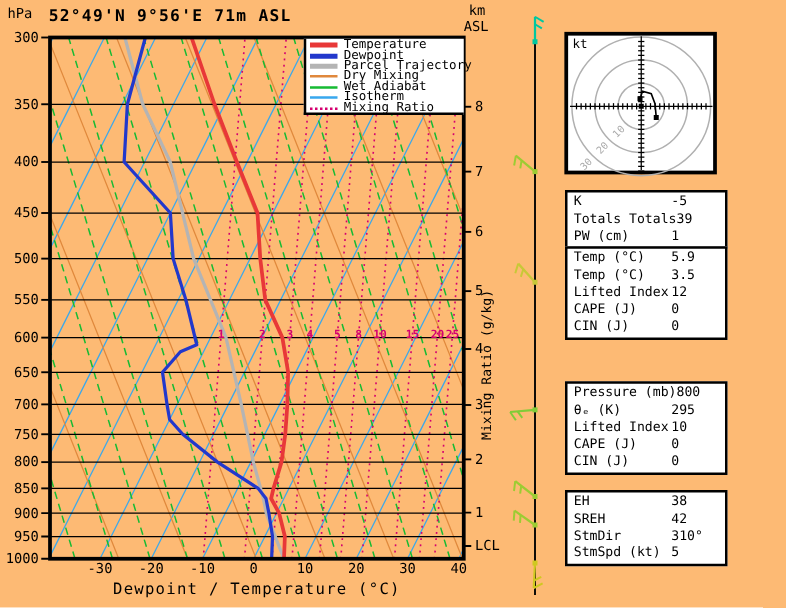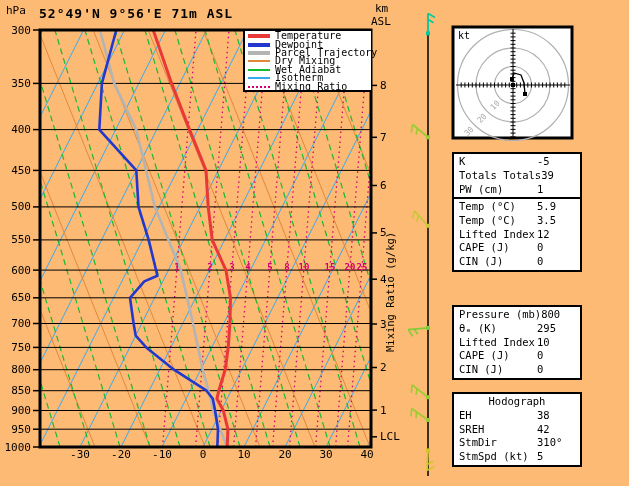--- a/index.html
+++ b/index.html
@@ -332,20 +332,21 @@
           <span class="sw" style="height: 2px; background: rgb(56, 168, 238);"></span>
           <span class="lt">Isotherm</span>
         </div>
         <div class="lrow">
           <span class="sw" style="height: 0px; border-top: 2px dotted rgb(212, 0, 112);"></span>
           <span class="lt">Mixing Ratio</span>
         </div>
       </div>
   </div>
 
+  <div class="abs xlabel" style="left:40px;top:463px;width:331px;">Dewpoint / Temperature (°C)</div>
   <div class="abs mixlab" style="left:384px;top:352px;">Mixing Ratio (g/kg)</div>
   <div class="abs ktlab" style="left:458px;top:30px;">kt</div>
 
   <div class="box" style="top:152px;">
     <div class="trow">
         <span class="lbl">K</span>
         <span class="val">-5</span>
       </div>
     <div class="trow">
         <span class="lbl">Totals Totals</span>
@@ -397,21 +398,20 @@
         <span class="lbl">CAPE (J)</span>
         <span class="val">0</span>
       </div>
     <div class="trow">
         <span class="lbl">CIN (J)</span>
         <span class="val">0</span>
       </div>
   </div>
 
   <div class="box" style="top:392px;">
-    <div class="ttitle">Hodograph</div>
     <div class="trow">
         <span class="lbl">EH</span>
         <span class="val">38</span>
       </div>
     <div class="trow">
         <span class="lbl">SREH</span>
         <span class="val">42</span>
       </div>
     <div class="trow">
         <span class="lbl">StmDir</span>

